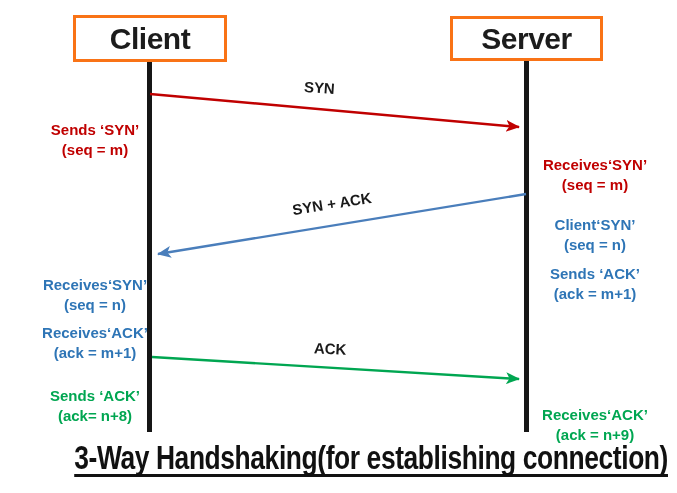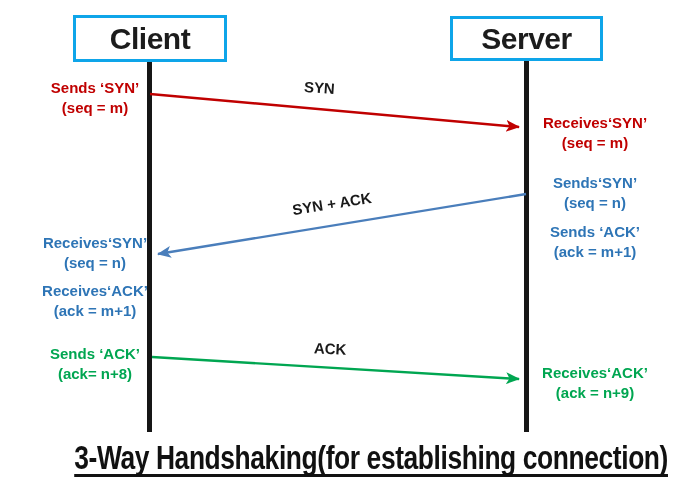--- a/index.html
+++ b/index.html
@@ -9,21 +9,21 @@
   .canvas {
     position: relative;
     width: 677px;
     height: 493px;
     background: #ffffff;
     overflow: hidden;
   }
 
   .actor-box {
     position: absolute;
-    border: 3px solid #0ea5e9;
+    border: 3px solid #f97316;
     background: #ffffff;
     display: flex;
     align-items: center;
     justify-content: center;
     font-weight: bold;
     font-size: 30px;
     color: #1c1c1c;
     letter-spacing: -0.5px;
     z-index: 3;
   }
@@ -48,20 +48,21 @@
   .head-green { fill: var(--green, #00a651); }
 
   .note {
     position: absolute;
     width: 150px;
     text-align: center;
     font-weight: bold;
     font-size: 15px;
     line-height: 20px;
     z-index: 4;
+    margin-top: 42px;
   }
   .note span { display: block; }
   .note-red   { color: var(--red, #c00000); }
   .note-blue  { color: var(--blue, #2e75b6); }
   .note-green { color: var(--green, #00a651); }
   .left-col  { left: 20px; }
   .right-col { left: 520px; }
 
   .arrow-label {
     position: absolute;
@@ -147,21 +148,21 @@
   <div class="note note-green left-col" style="top:344px">
     <span>Sends ‘ACK’</span>
     <span>(ack= n+8)</span>
   </div>
 
   <div class="note note-red right-col" style="top:113px">
     <span>Receives‘SYN’</span>
     <span>(seq = m)</span>
   </div>
   <div class="note note-blue right-col" style="top:173px">
-    <span>Sends‘SYN’</span>
+    <span>Client‘SYN’</span>
     <span>(seq = n)</span>
   </div>
   <div class="note note-blue right-col" style="top:222px">
     <span>Sends ‘ACK’</span>
     <span>(ack = m+1)</span>
   </div>
   <div class="note note-green right-col" style="top:363px">
     <span>Receives‘ACK’</span>
     <span>(ack = n+9)</span>
   </div>

